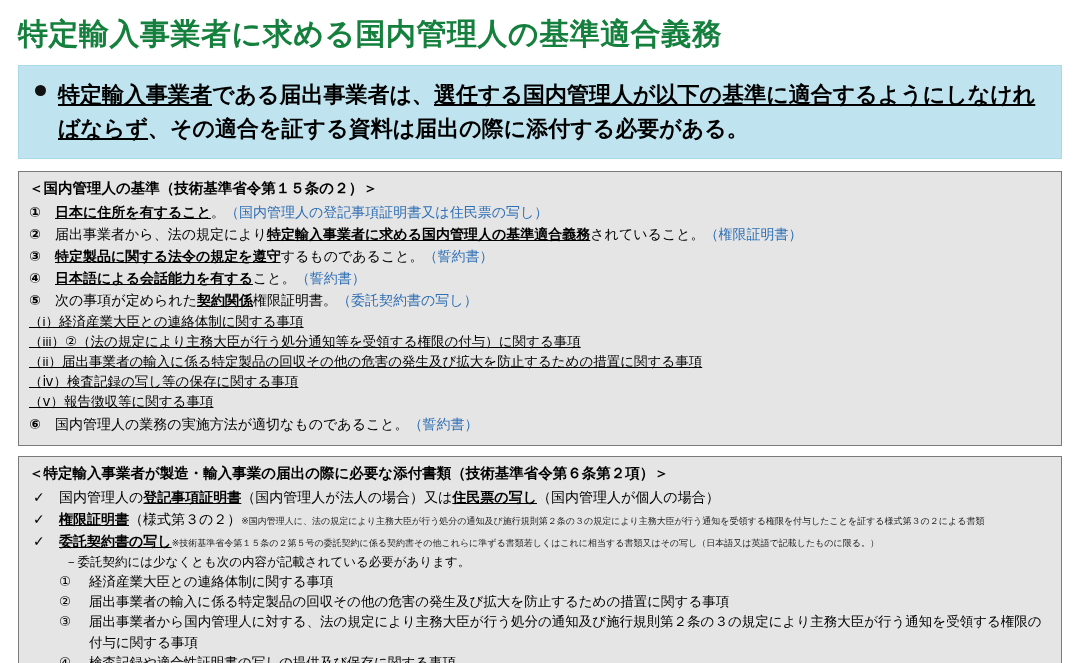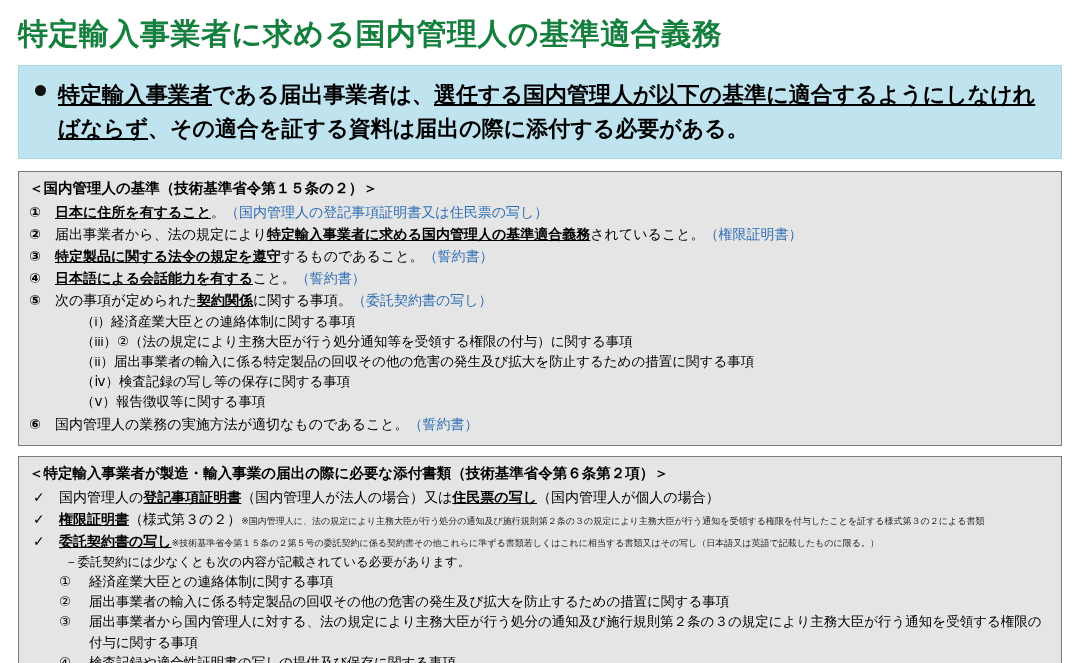--- a/index.html
+++ b/index.html
@@ -80,21 +80,21 @@
     font-weight: bold;
   }
   .marker.check { width: 26px; color: #000; font-weight: bold; padding-left: 4px; }
   .rowtext { flex: 1 1 auto; }
   .u { text-decoration: underline; }
   .b { font-weight: bold; }
   .blue { color: #2f6fb5; }
   .sub {
     font-size: 13.5px;
     line-height: 1.48;
-    margin-left: 52px;
+    text-decoration: underline;
   }
   .note {
     font-size: 9px;
     color: #222;
     letter-spacing: 0;
   }
   .indent-note {
     font-size: 12.5px;
     margin-left: 36px;
     line-height: 1.5;
@@ -140,21 +140,21 @@
       <span class="rowtext"><span class="u b">特定製品に関する法令の規定を遵守</span><span>するものであること。</span><span class="blue">（誓約書）</span></span>
     </div>
 
     <div class="row">
       <span class="marker">④</span>
       <span class="rowtext"><span class="u b">日本語による会話能力を有する</span><span>こと。</span><span class="blue">（誓約書）</span></span>
     </div>
 
     <div class="row">
       <span class="marker">⑤</span>
-      <span class="rowtext"><span>次の事項が定められた</span><span class="u b">契約関係</span><span>に関する事項。</span><span class="blue">（委託契約書の写し）</span></span>
+      <span class="rowtext"><span>次の事項が定められた</span><span class="u b">契約関係</span><span>権限証明書。</span><span class="blue">（委託契約書の写し）</span></span>
     </div>
 
     <div class="sub">（i）経済産業大臣との連絡体制に関する事項</div>
     <div class="sub">（iii）②（法の規定により主務大臣が行う処分通知等を受領する権限の付与）に関する事項</div>
     <div class="sub">（ii）届出事業者の輸入に係る特定製品の回収その他の危害の発生及び拡大を防止するための措置に関する事項</div>
     <div class="sub">（ⅳ）検査記録の写し等の保存に関する事項</div>
     <div class="sub">（ⅴ）報告徴収等に関する事項</div>
 
     <div class="row" style="margin-top:2px;">
       <span class="marker">⑥</span>

